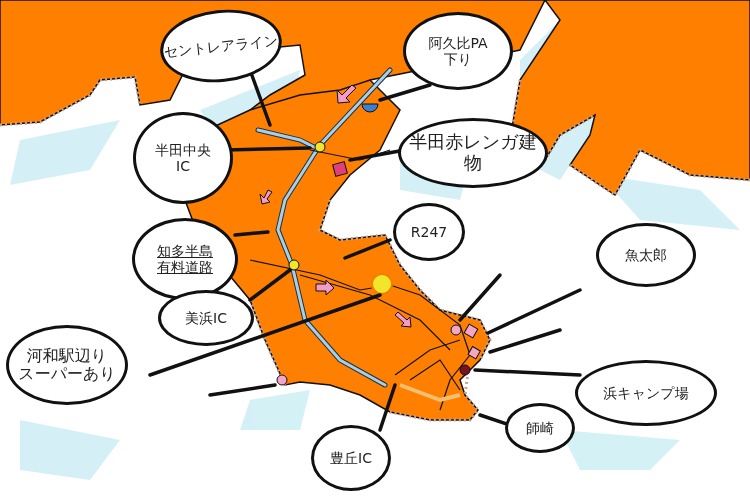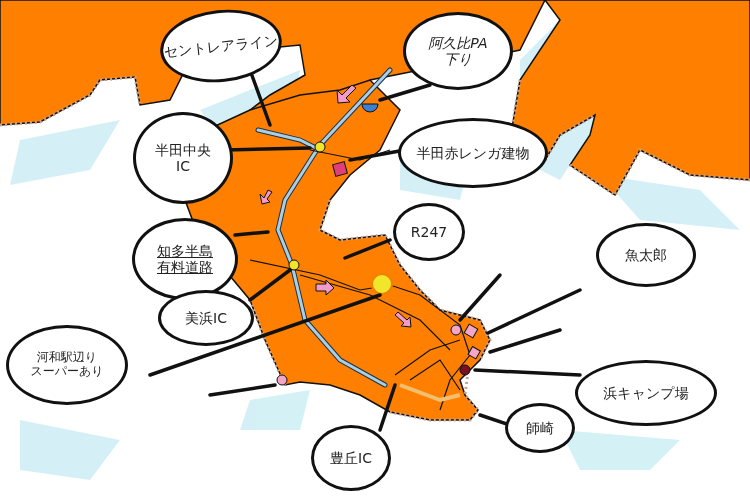--- a/index.html
+++ b/index.html
@@ -91,28 +91,28 @@
     <path d="M380 430 L395 385"></path>
     <path d="M500 275 L460 320"></path>
     <path d="M580 290 L488 333"></path>
     <path d="M560 330 L490 352"></path>
     <path d="M580 375 L475 370"></path>
     <path d="M510 425 L480 415"></path>
   </g>
 </svg>
 
 <div class="bubble" style="left:160px;top:10px;width:122px;height:72px;transform:rotate(-6deg);"><span>セントレアライン</span></div>
-<div class="bubble" style="left:403px;top:12px;width:110px;height:78px;font-style:italic;"><span>阿久比PA
+<div class="bubble" style="left:403px;top:12px;width:110px;height:78px;"><span>阿久比PA
 下り</span></div>
 <div class="bubble" style="left:133px;top:112px;width:100px;height:92px;"><span>半田中央
 IC</span></div>
-<div class="bubble" style="left:398px;top:118px;width:150px;height:70px;font-size:14px;"><span>半田赤レンガ建物</span></div>
+<div class="bubble" style="left:398px;top:118px;width:150px;height:70px;font-size:18px;"><span>半田赤レンガ建物</span></div>
 <div class="bubble" style="left:132px;top:218px;width:106px;height:82px;text-decoration:underline;"><span>知多半島
 有料道路</span></div>
 <div class="bubble" style="left:393px;top:203px;width:72px;height:58px;align-items:center;"><span>R247</span></div>
 <div class="bubble" style="left:158px;top:290px;width:96px;height:56px;"><span>美浜IC</span></div>
-<div class="bubble" style="left:6px;top:325px;width:122px;height:80px;font-size:12px;"><span>河和駅辺り
+<div class="bubble" style="left:6px;top:325px;width:122px;height:80px;font-size:16px;"><span>河和駅辺り
 スーパーあり</span></div>
 <div class="bubble" style="left:311px;top:425px;width:80px;height:66px;"><span>豊丘IC</span></div>
 <div class="bubble" style="left:596px;top:223px;width:100px;height:64px;align-items:center;"><span>魚太郎</span></div>
 <div class="bubble" style="left:575px;top:360px;width:142px;height:66px;"><span>浜キャンプ場</span></div>
 <div class="bubble" style="left:505px;top:403px;width:70px;height:50px;"><span>師崎</span></div>
 </div>
 
 </body></html>

